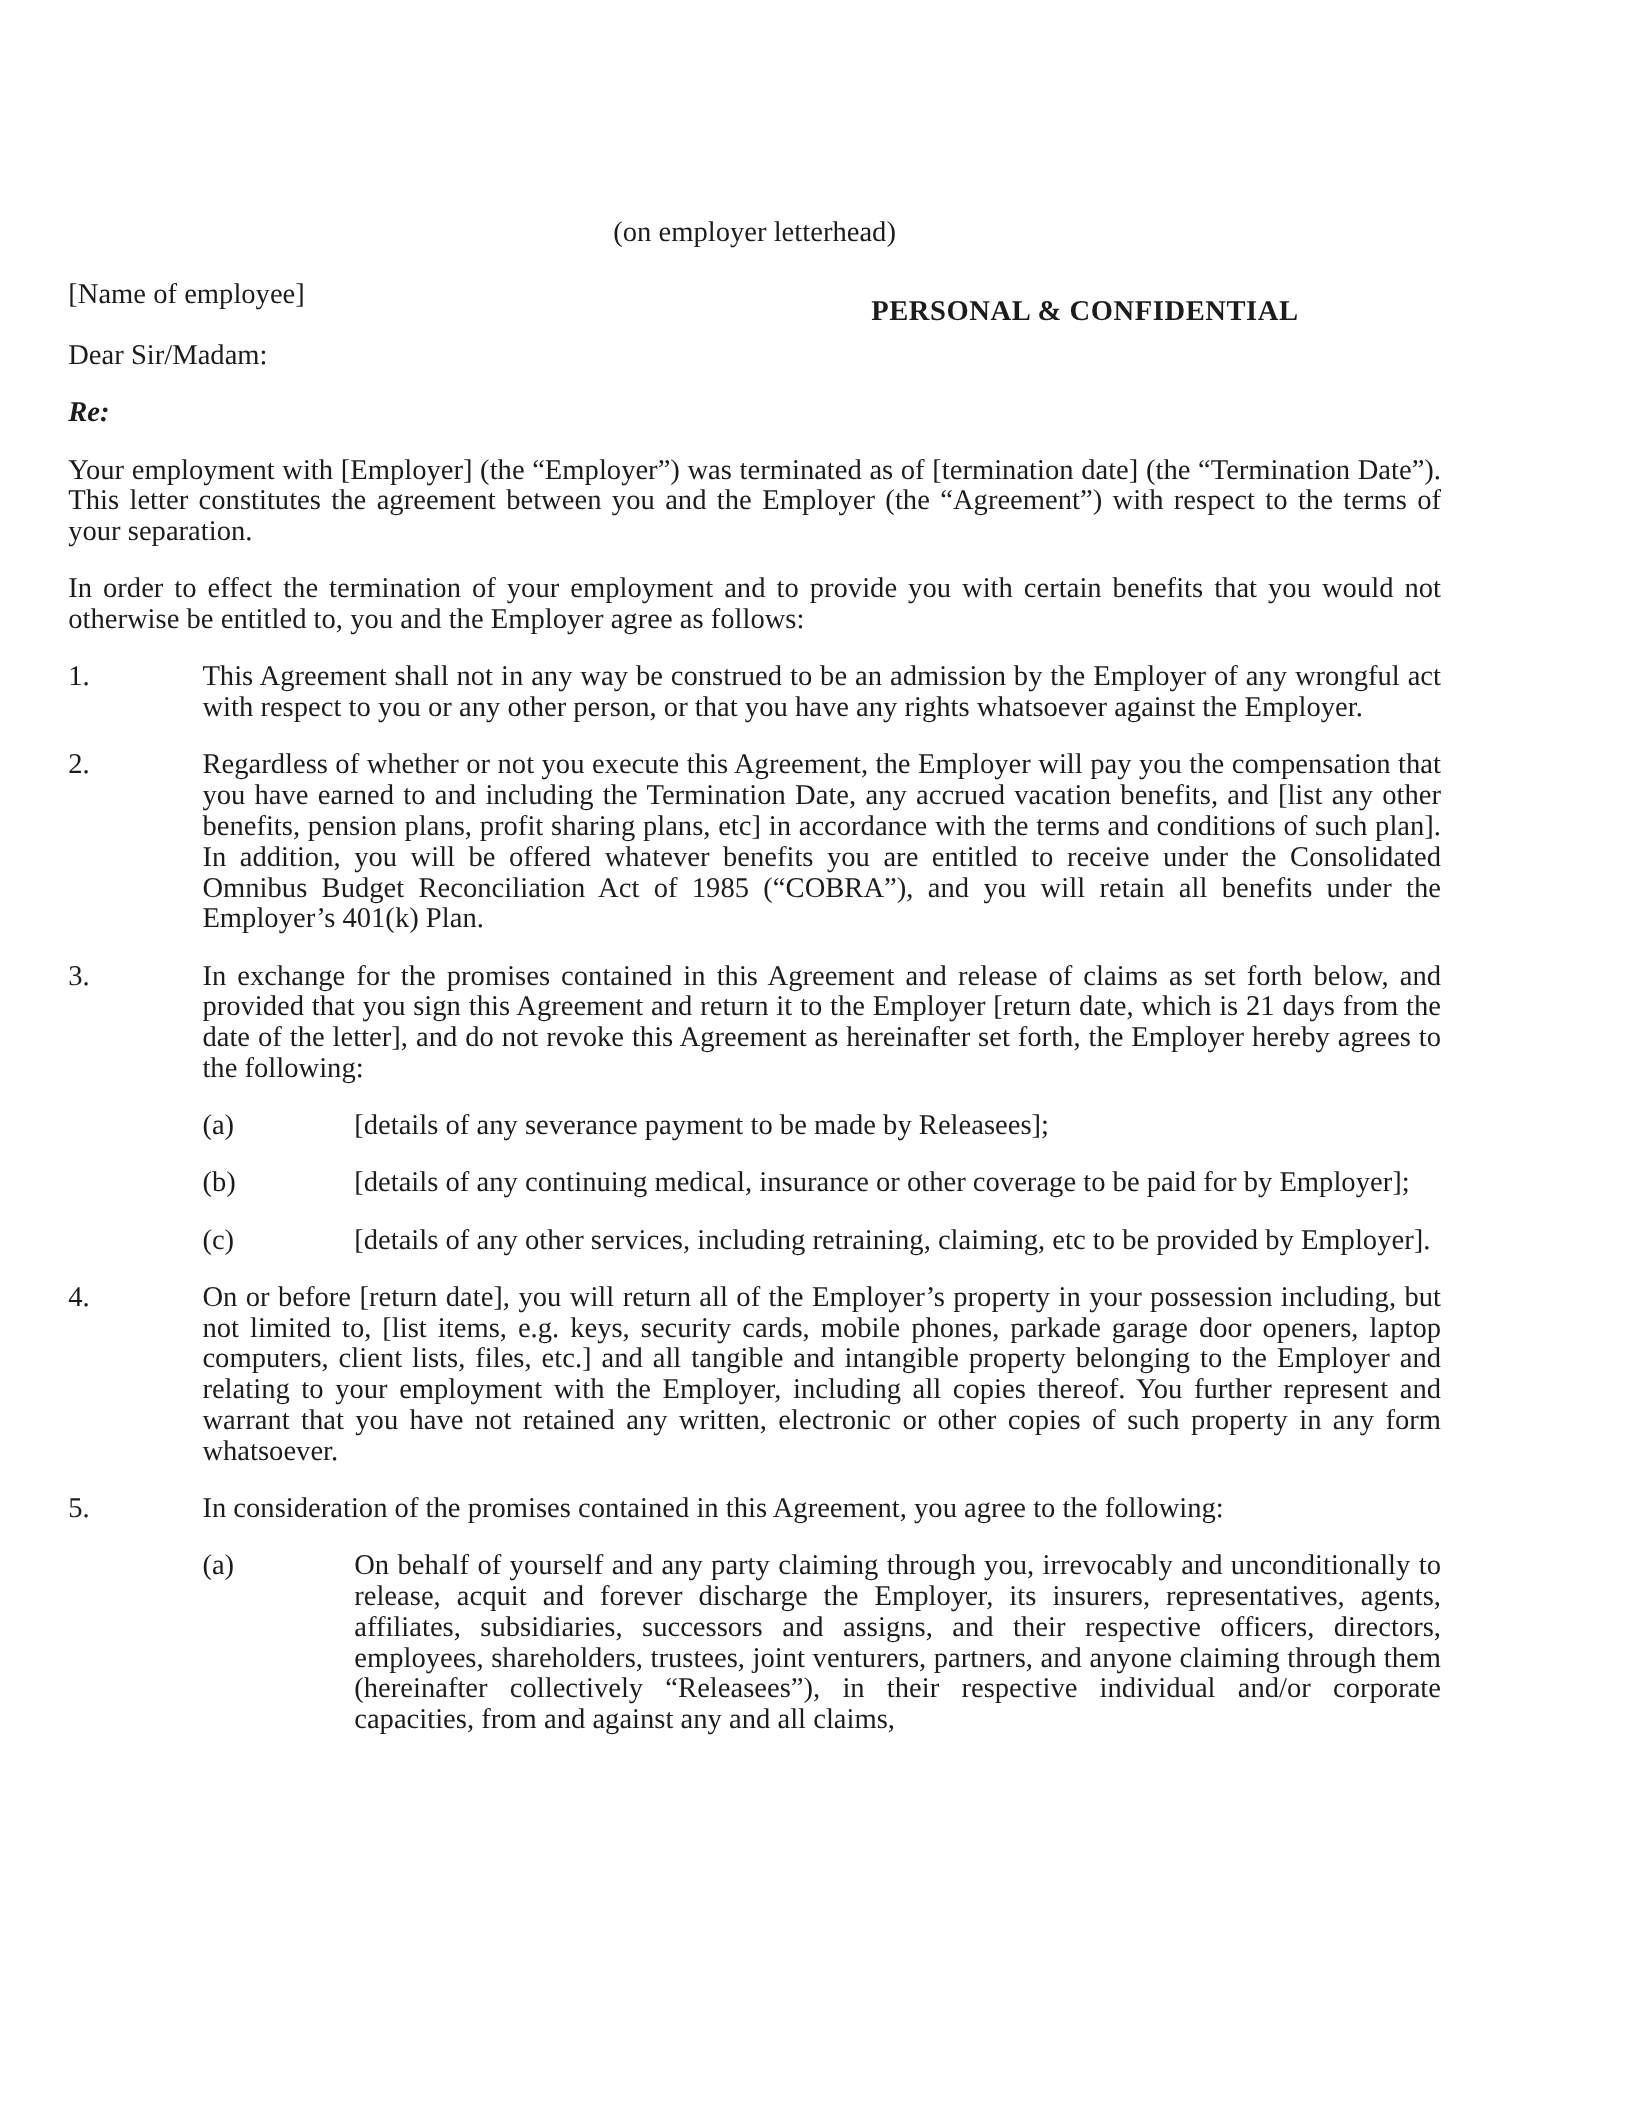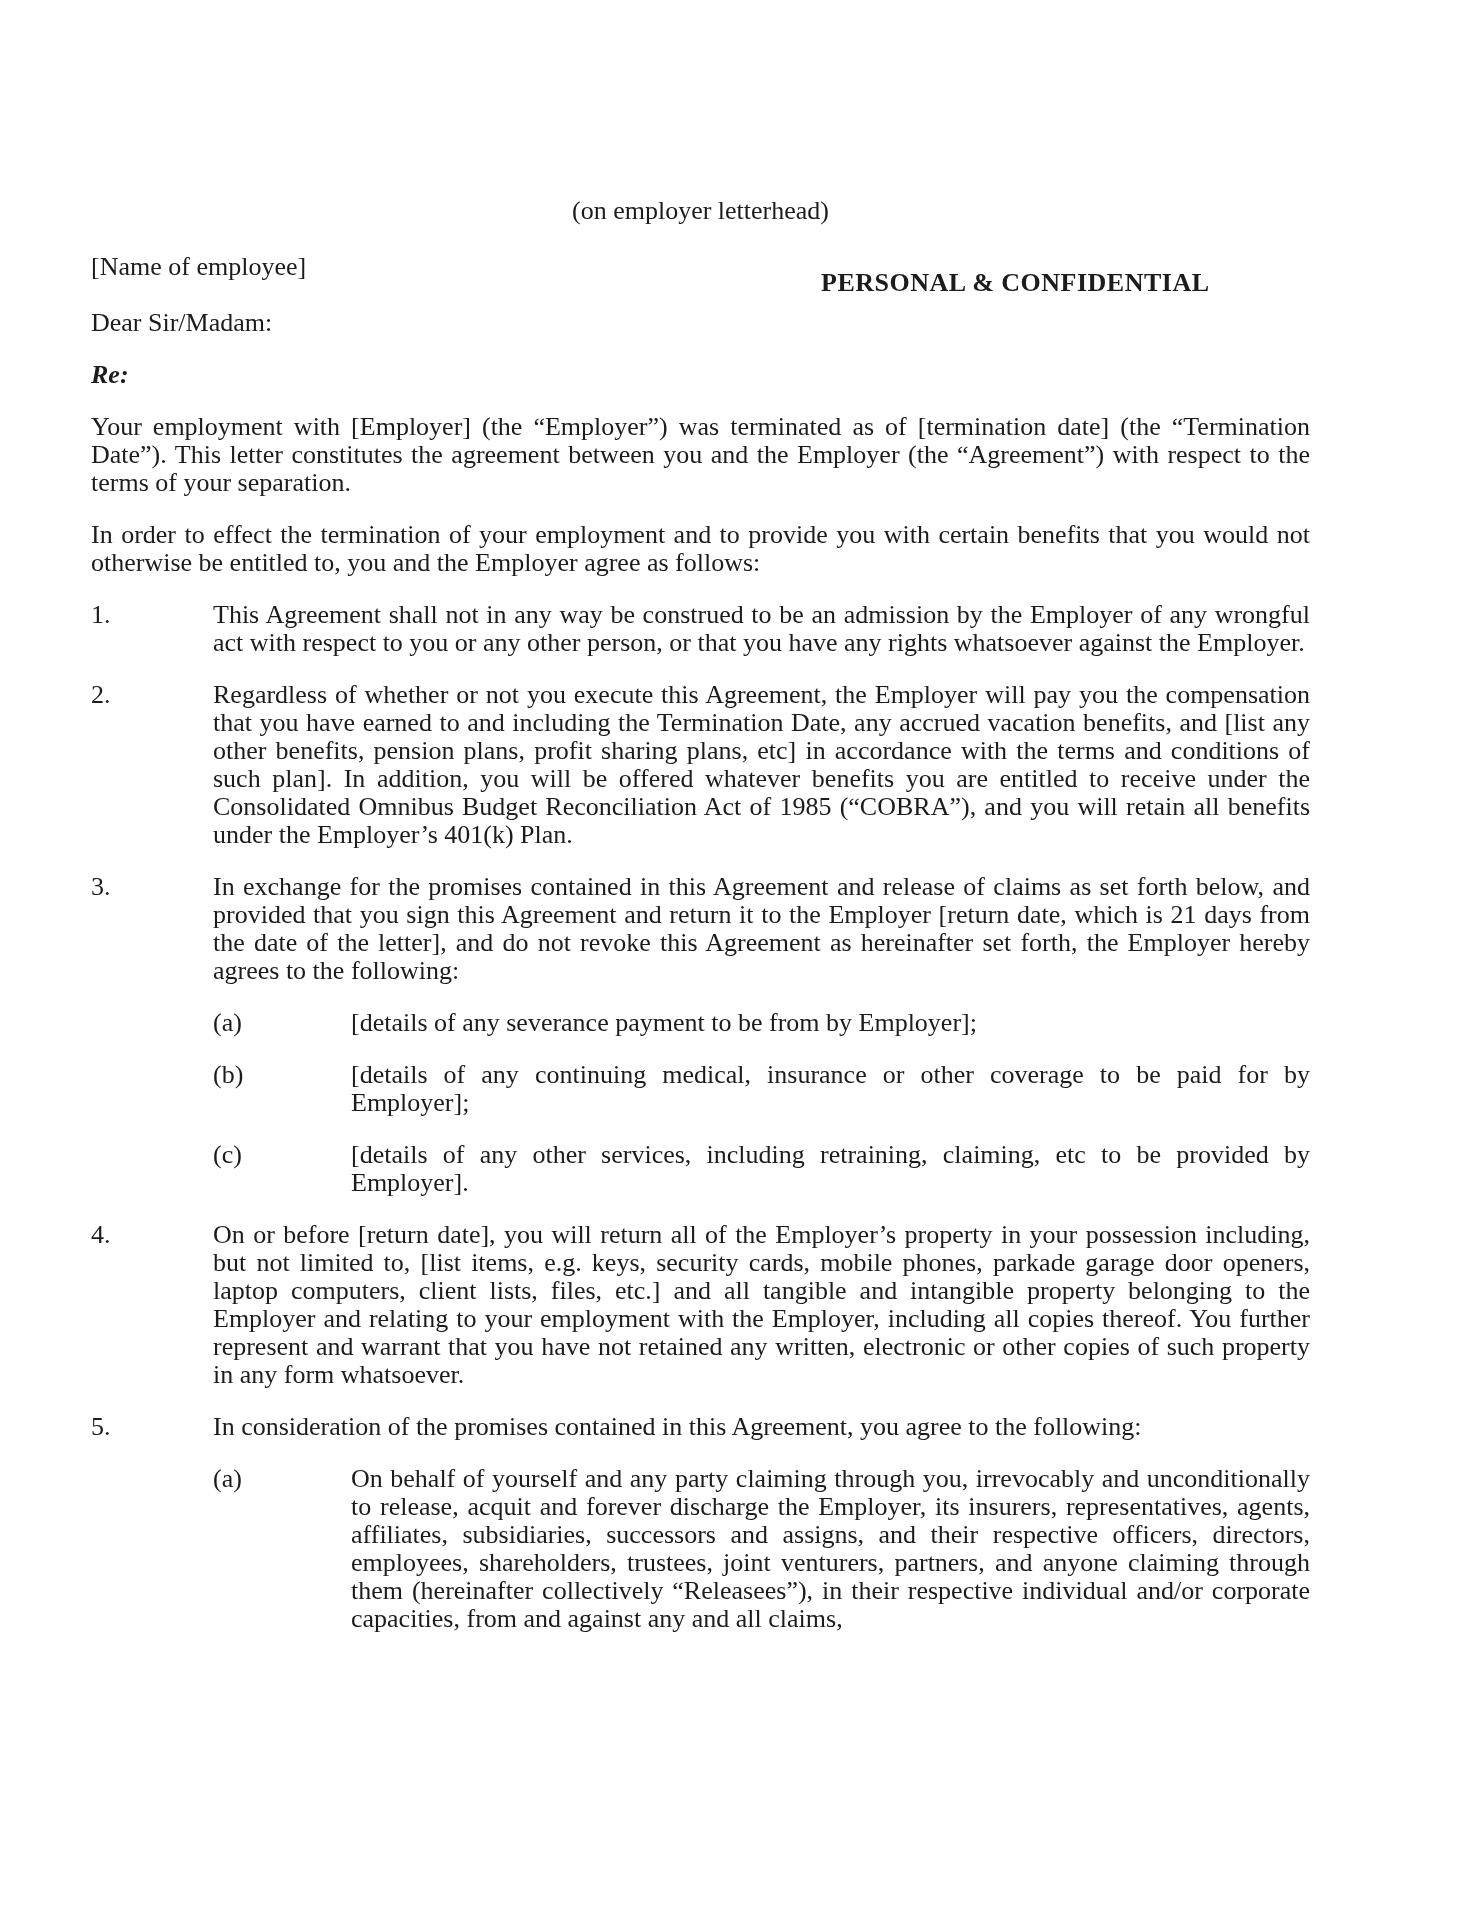--- a/index.html
+++ b/index.html
@@ -5,21 +5,21 @@
   * { margin: 0; padding: 0; box-sizing: border-box; }
   html, body { width: 1483px; height: 1920px; }
   body {
     background: #ffffff;
     color: #1c1c1c;
     font-family: "Liberation Serif", "DejaVu Serif", serif;
     font-size: 26px;
     line-height: 28px;
     overflow: hidden;
   }
-  .page { width: 1483px; height: 1920px; padding: 197px 173px 0 91px; background: #ffffff; }
+  .page { width: 1483px; height: 1920px; padding: 197px 173px 0 62px; background: #ffffff; }
   .letterhead { text-align: center; margin-bottom: 28px; }
   .date-line { margin-bottom: 28px; }
   .recipient-row { position: relative; margin-bottom: 28px; }
   .confidential { position: absolute; left: 730px; top: 16px; font-weight: bold; letter-spacing: 0.5px; }
   .salutation { margin-bottom: 24px; }
   .re-line { display: flex; font-weight: bold; margin-bottom: 24px; }
   .re-label { width: 122px; flex-shrink: 0; font-style: italic; }
   .para { text-align: justify; margin-bottom: 24px; }
   .item { display: flex; margin-bottom: 24px; }
   .item-num { width: 122px; flex-shrink: 0; }
@@ -61,21 +61,21 @@
     <span class="item-body">Regardless of whether or not you execute this Agreement, the Employer will pay you the compensation that you have earned to and including the Termination Date, any accrued vacation benefits, and [list any other benefits, pension plans, profit sharing plans, etc] in accordance with the terms and conditions of such plan]. In addition, you will be offered whatever benefits you are entitled to receive under the Consolidated Omnibus Budget Reconciliation Act of 1985 (“COBRA”), and you will retain all benefits under the Employer’s 401(k) Plan.</span>
   </div>
 
   <div class="item">
     <span class="item-num">3.</span>
     <span class="item-body">In exchange for the promises contained in this Agreement and release of claims as set forth below, and provided that you sign this Agreement and return it to the Employer [return date, which is 21 days from the date of the letter], and do not revoke this Agreement as hereinafter set forth, the Employer hereby agrees to the following:</span>
   </div>
 
   <div class="subitem">
     <span class="subitem-marker">(a)</span>
-    <span class="subitem-body">[details of any severance payment to be from by Employer];</span>
+    <span class="subitem-body">[details of any severance payment to be made by Releasees];</span>
   </div>
 
   <div class="subitem">
     <span class="subitem-marker">(b)</span>
     <span class="subitem-body">[details of any continuing medical, insurance or other coverage to be paid for by Employer];</span>
   </div>
 
   <div class="subitem">
     <span class="subitem-marker">(c)</span>
     <span class="subitem-body">[details of any other services, including retraining, claiming, etc to be provided by Employer].</span>

